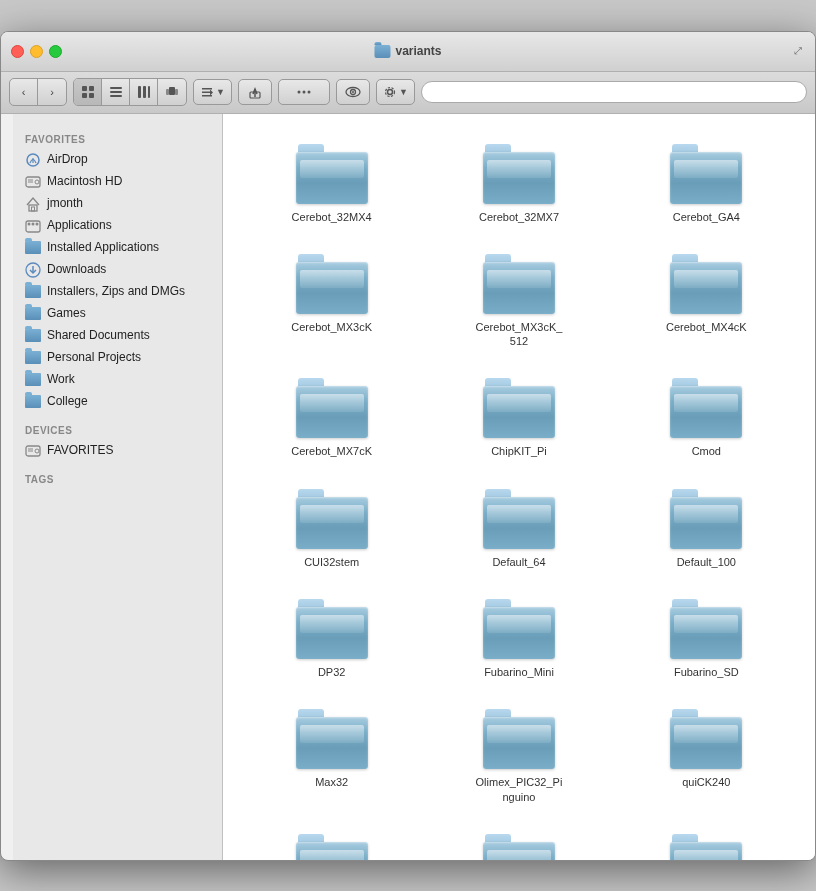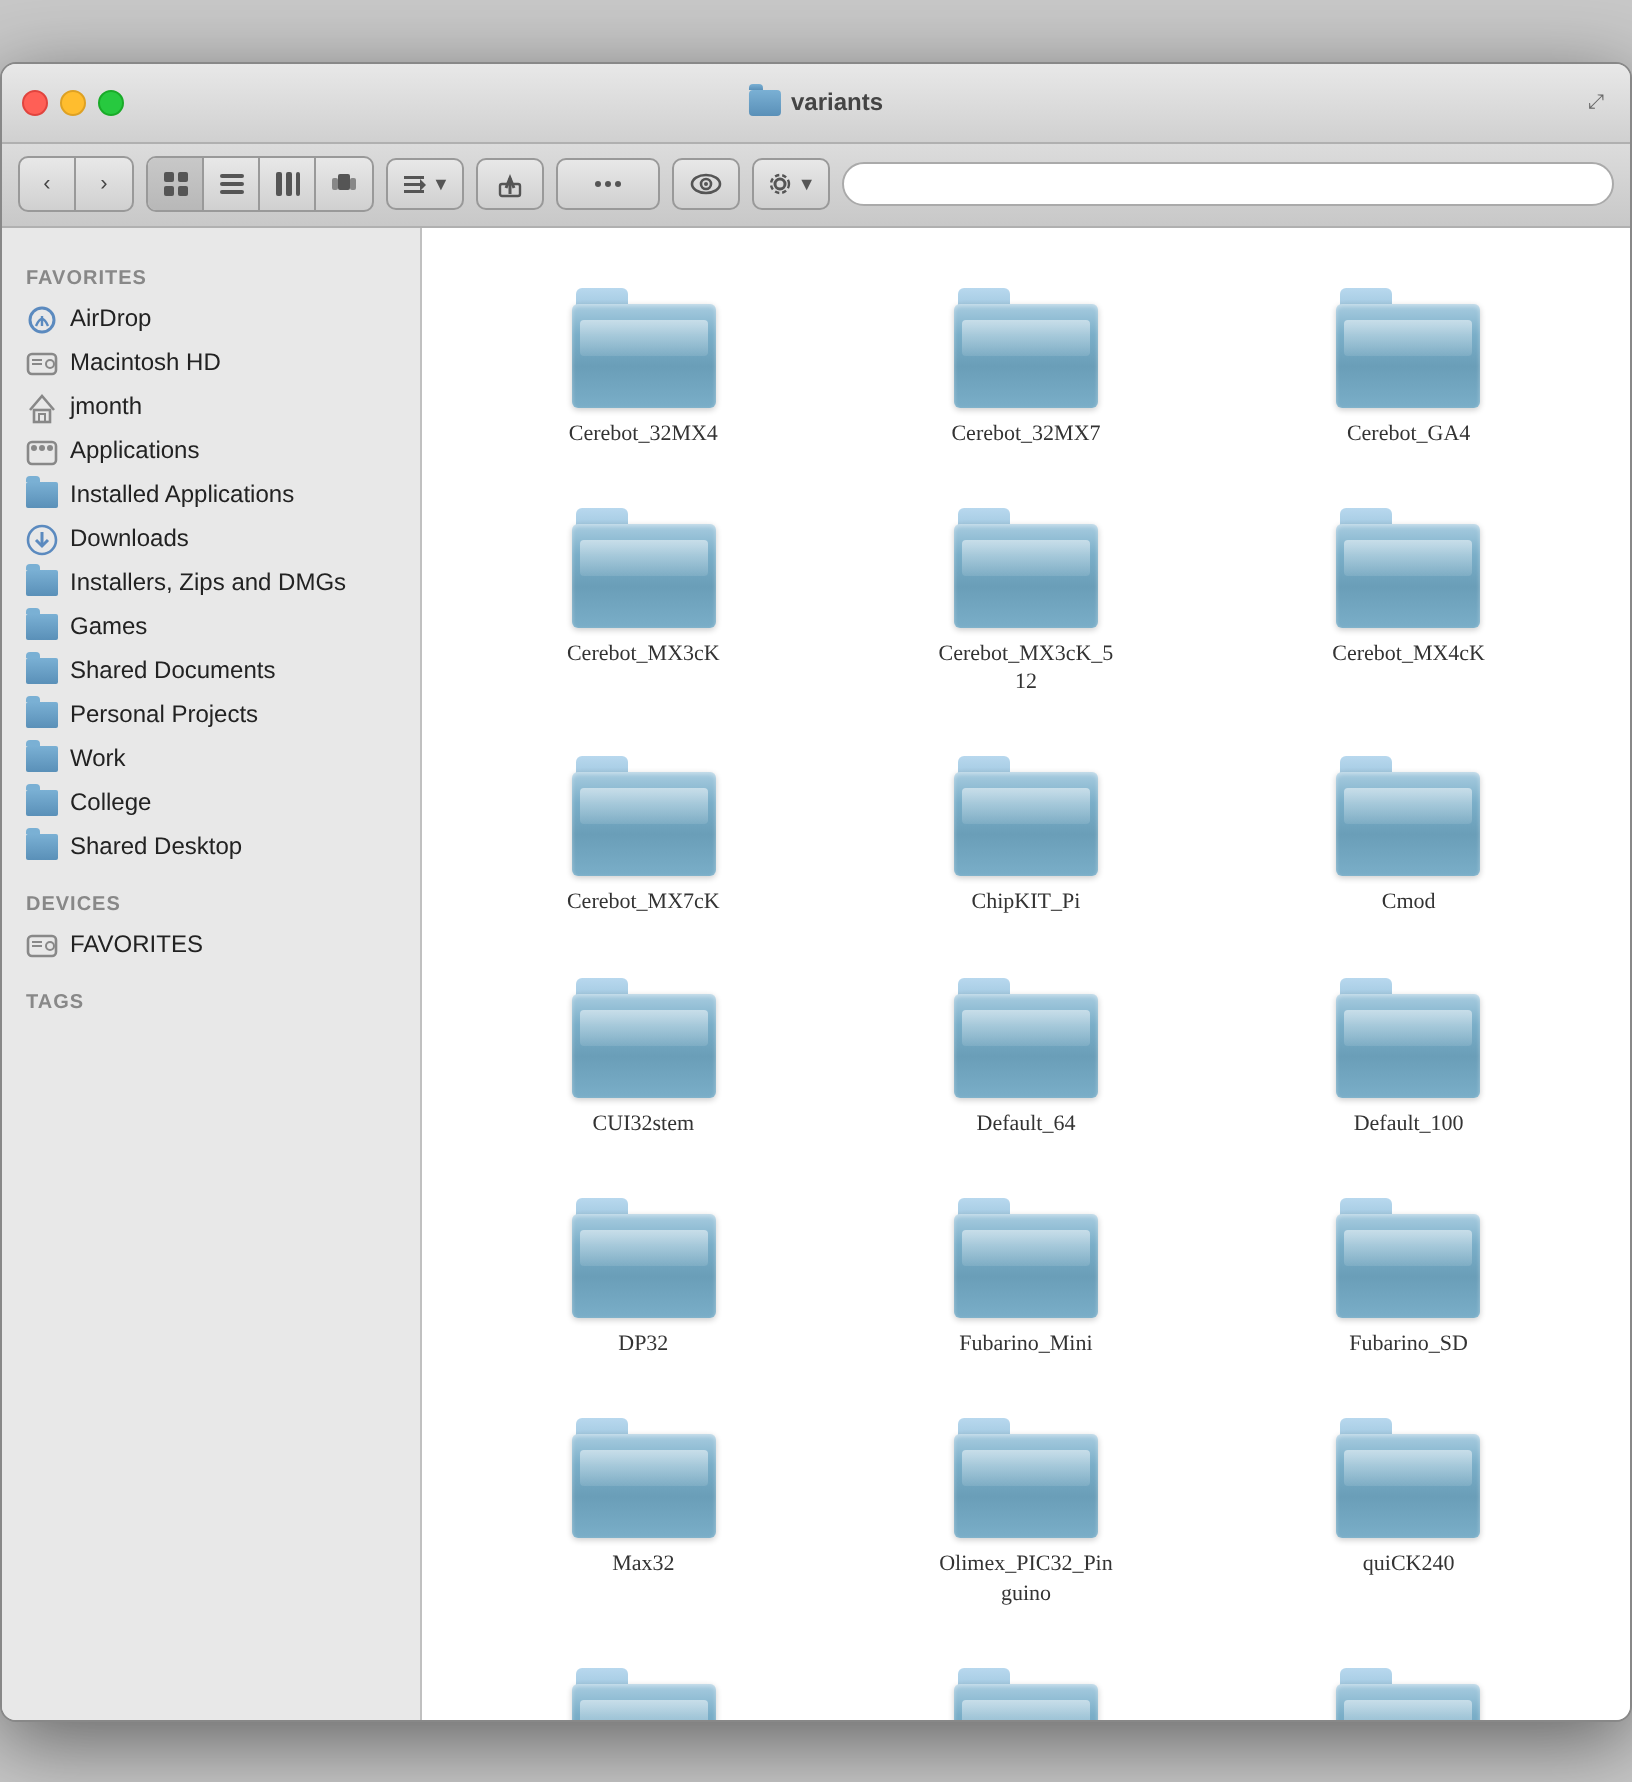--- a/index.html
+++ b/index.html
@@ -224,20 +224,21 @@
       overflow: hidden;
     }
     
     .sidebar {
       width: 210px;
       background: #e8e8e8;
       border-right: 1px solid #c0c0c0;
       overflow-y: auto;
       flex-shrink: 0;
       padding: 8px 0;
+      margin-left: 12px;
     }
     .sidebar-section {
       margin-top: 8px;
     }
     .sidebar-section-label {
       font-size: 10px;
       font-weight: bold;
       color: #888;
       text-transform: uppercase;
       padding: 4px 12px 4px 12px;
@@ -280,21 +281,20 @@
     
     .file-grid {
       flex: 1;
       background: white;
       overflow-y: auto;
       padding: 20px;
       display: grid;
       grid-template-columns: repeat(3, 1fr);
       gap: 10px;
       align-content: start;
-      font-family: Liberation Serif, serif;
     }
     .file-item {
       display: flex;
       flex-direction: column;
       align-items: center;
       padding: 10px 5px;
       cursor: pointer;
       border-radius: 4px;
       gap: 6px;
     }
@@ -548,26 +548,20 @@
           <span>Work</span>
         </div>
 
         <div class="sidebar-item">
           <div class="sidebar-icon">
             <div class="icon-folder"></div>
           </div>
           <span>College</span>
         </div>
 
-        <div class="sidebar-item">
-          <div class="sidebar-icon">
-            <div class="icon-folder"></div>
-          </div>
-          <span>Shared Desktop</span>
-        </div>
       </div>
 
       <div class="sidebar-section">
         <div class="sidebar-section-label">DEVICES</div>
         <div class="sidebar-item">
           <div class="sidebar-icon">
             <svg width="16" height="14" viewBox="0 0 16 14">
               <rect x="1" y="2" width="14" height="10" rx="2" fill="none" stroke="#888" stroke-width="1.3"></rect>
               <circle cx="12" cy="7" r="2" fill="none" stroke="#888" stroke-width="1"></circle>
               <line x1="3" y1="5" x2="8" y2="5" stroke="#888" stroke-width="1"></line>

